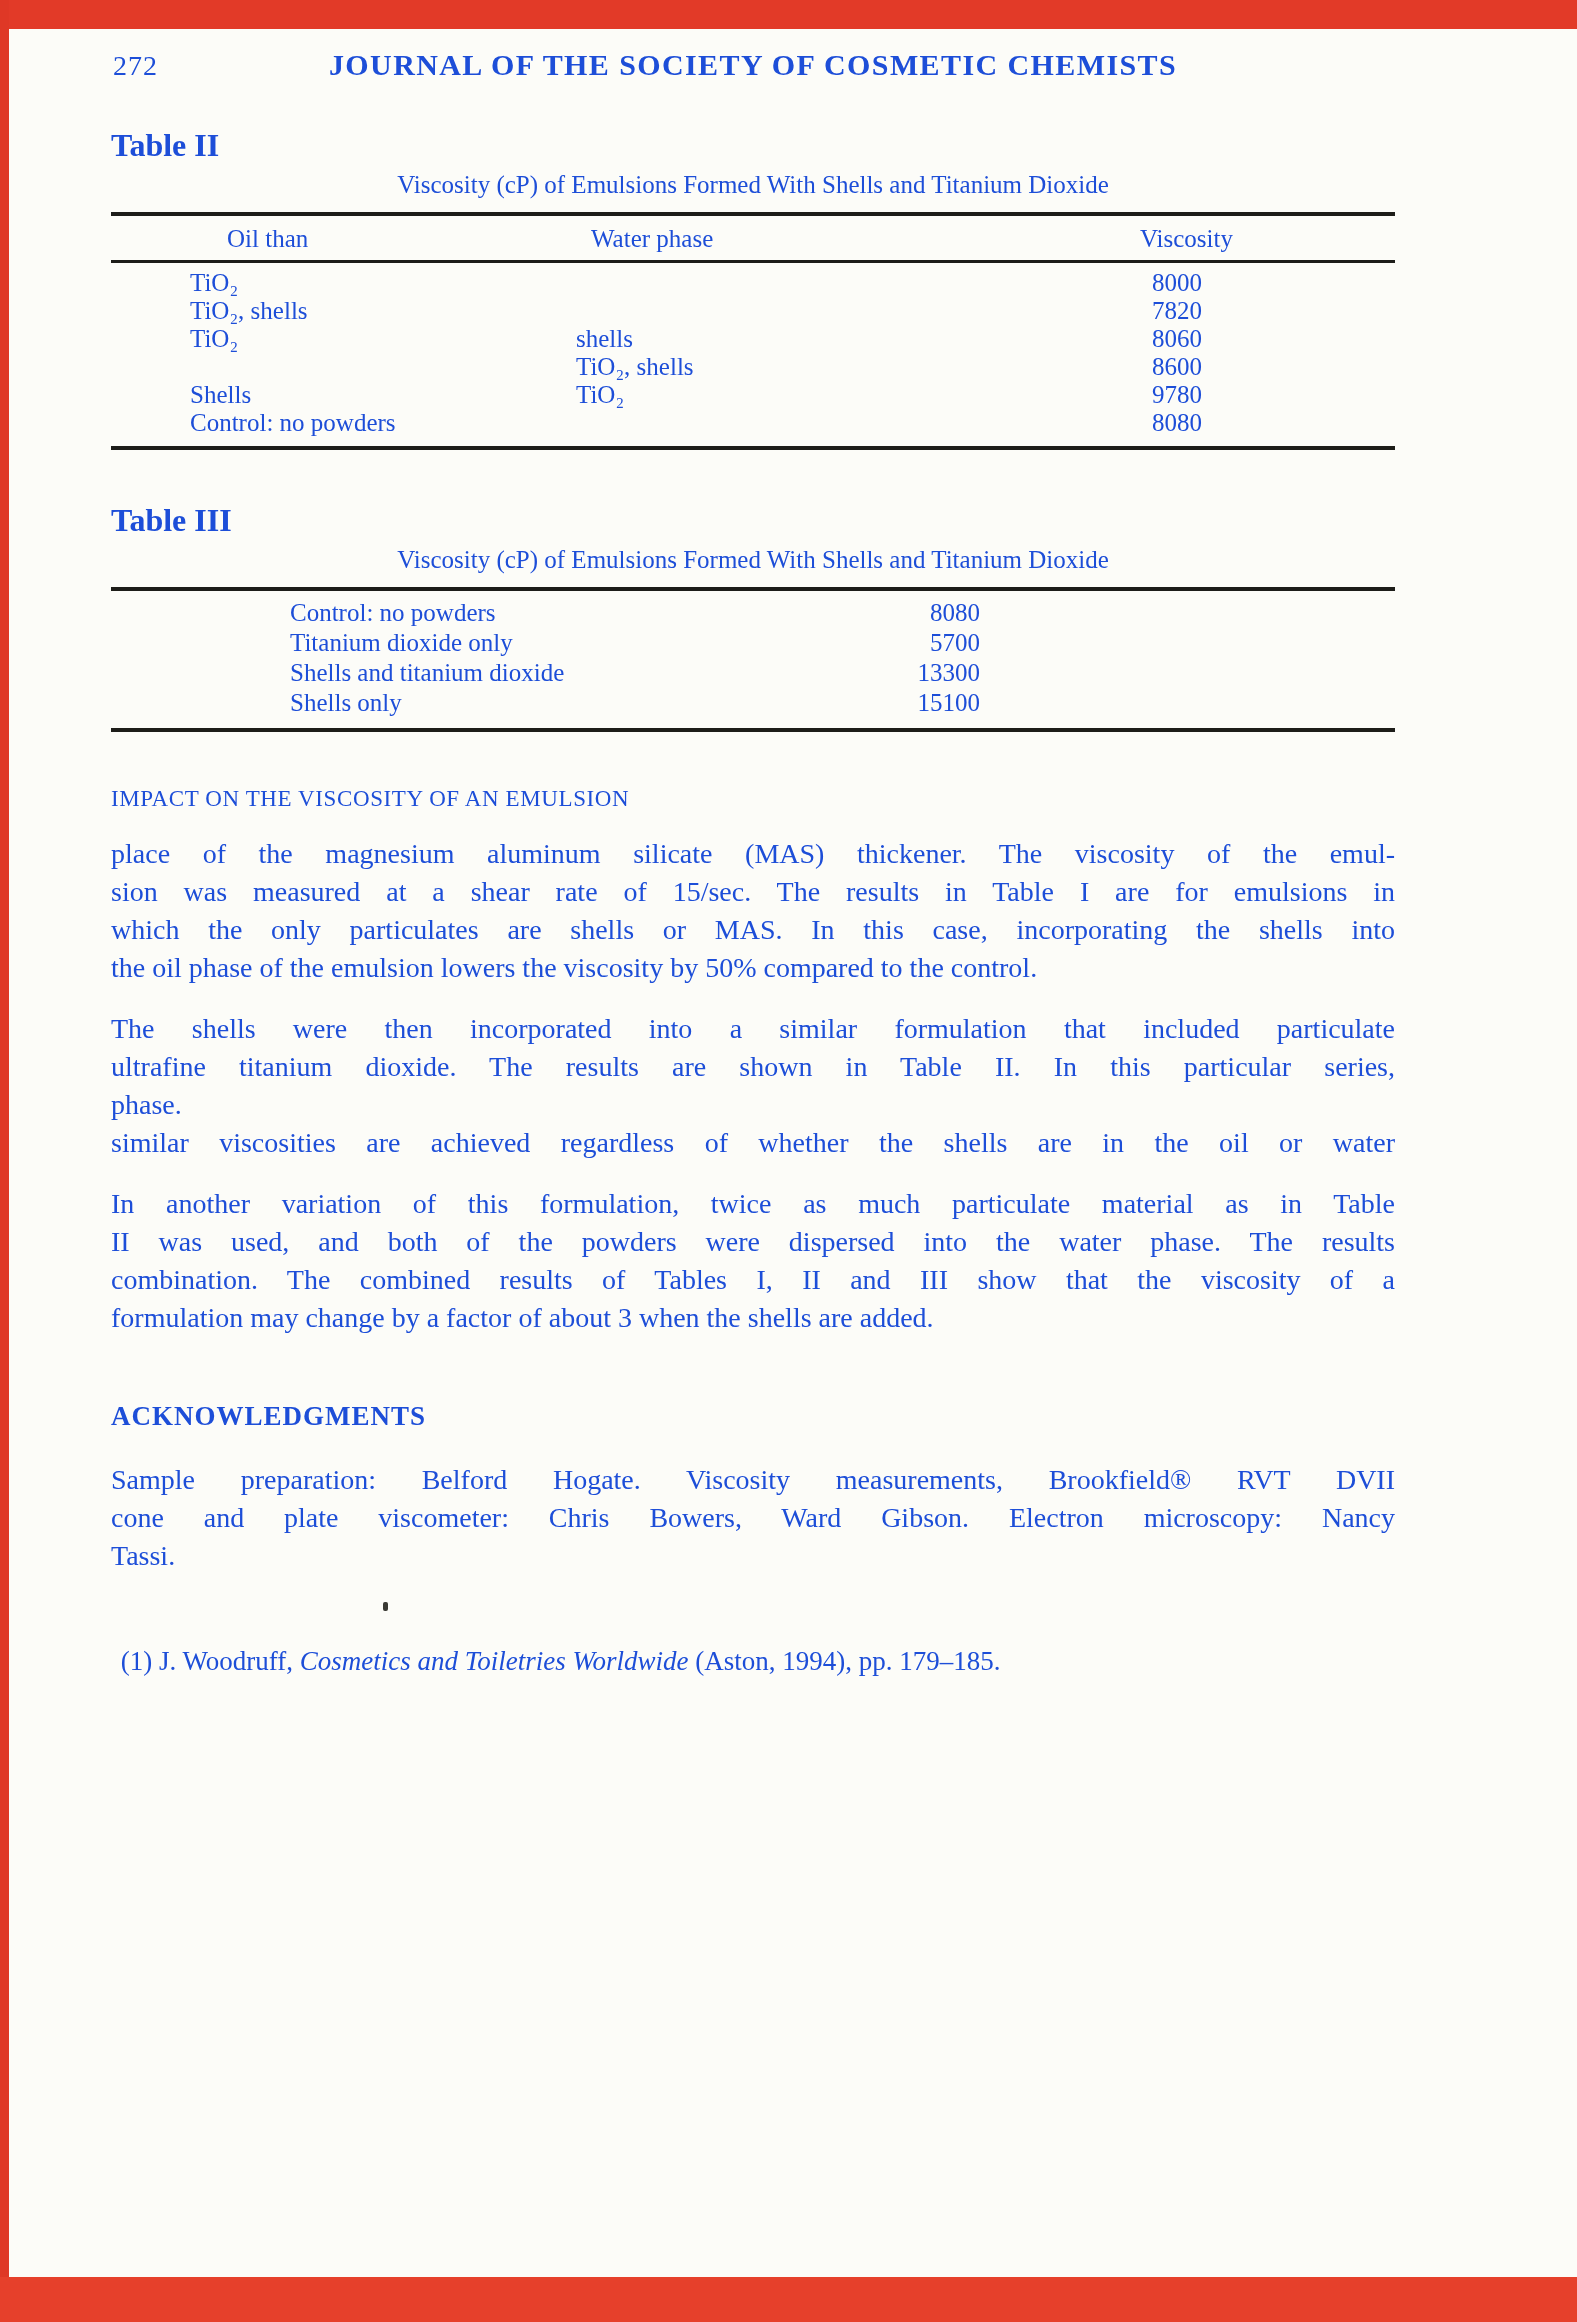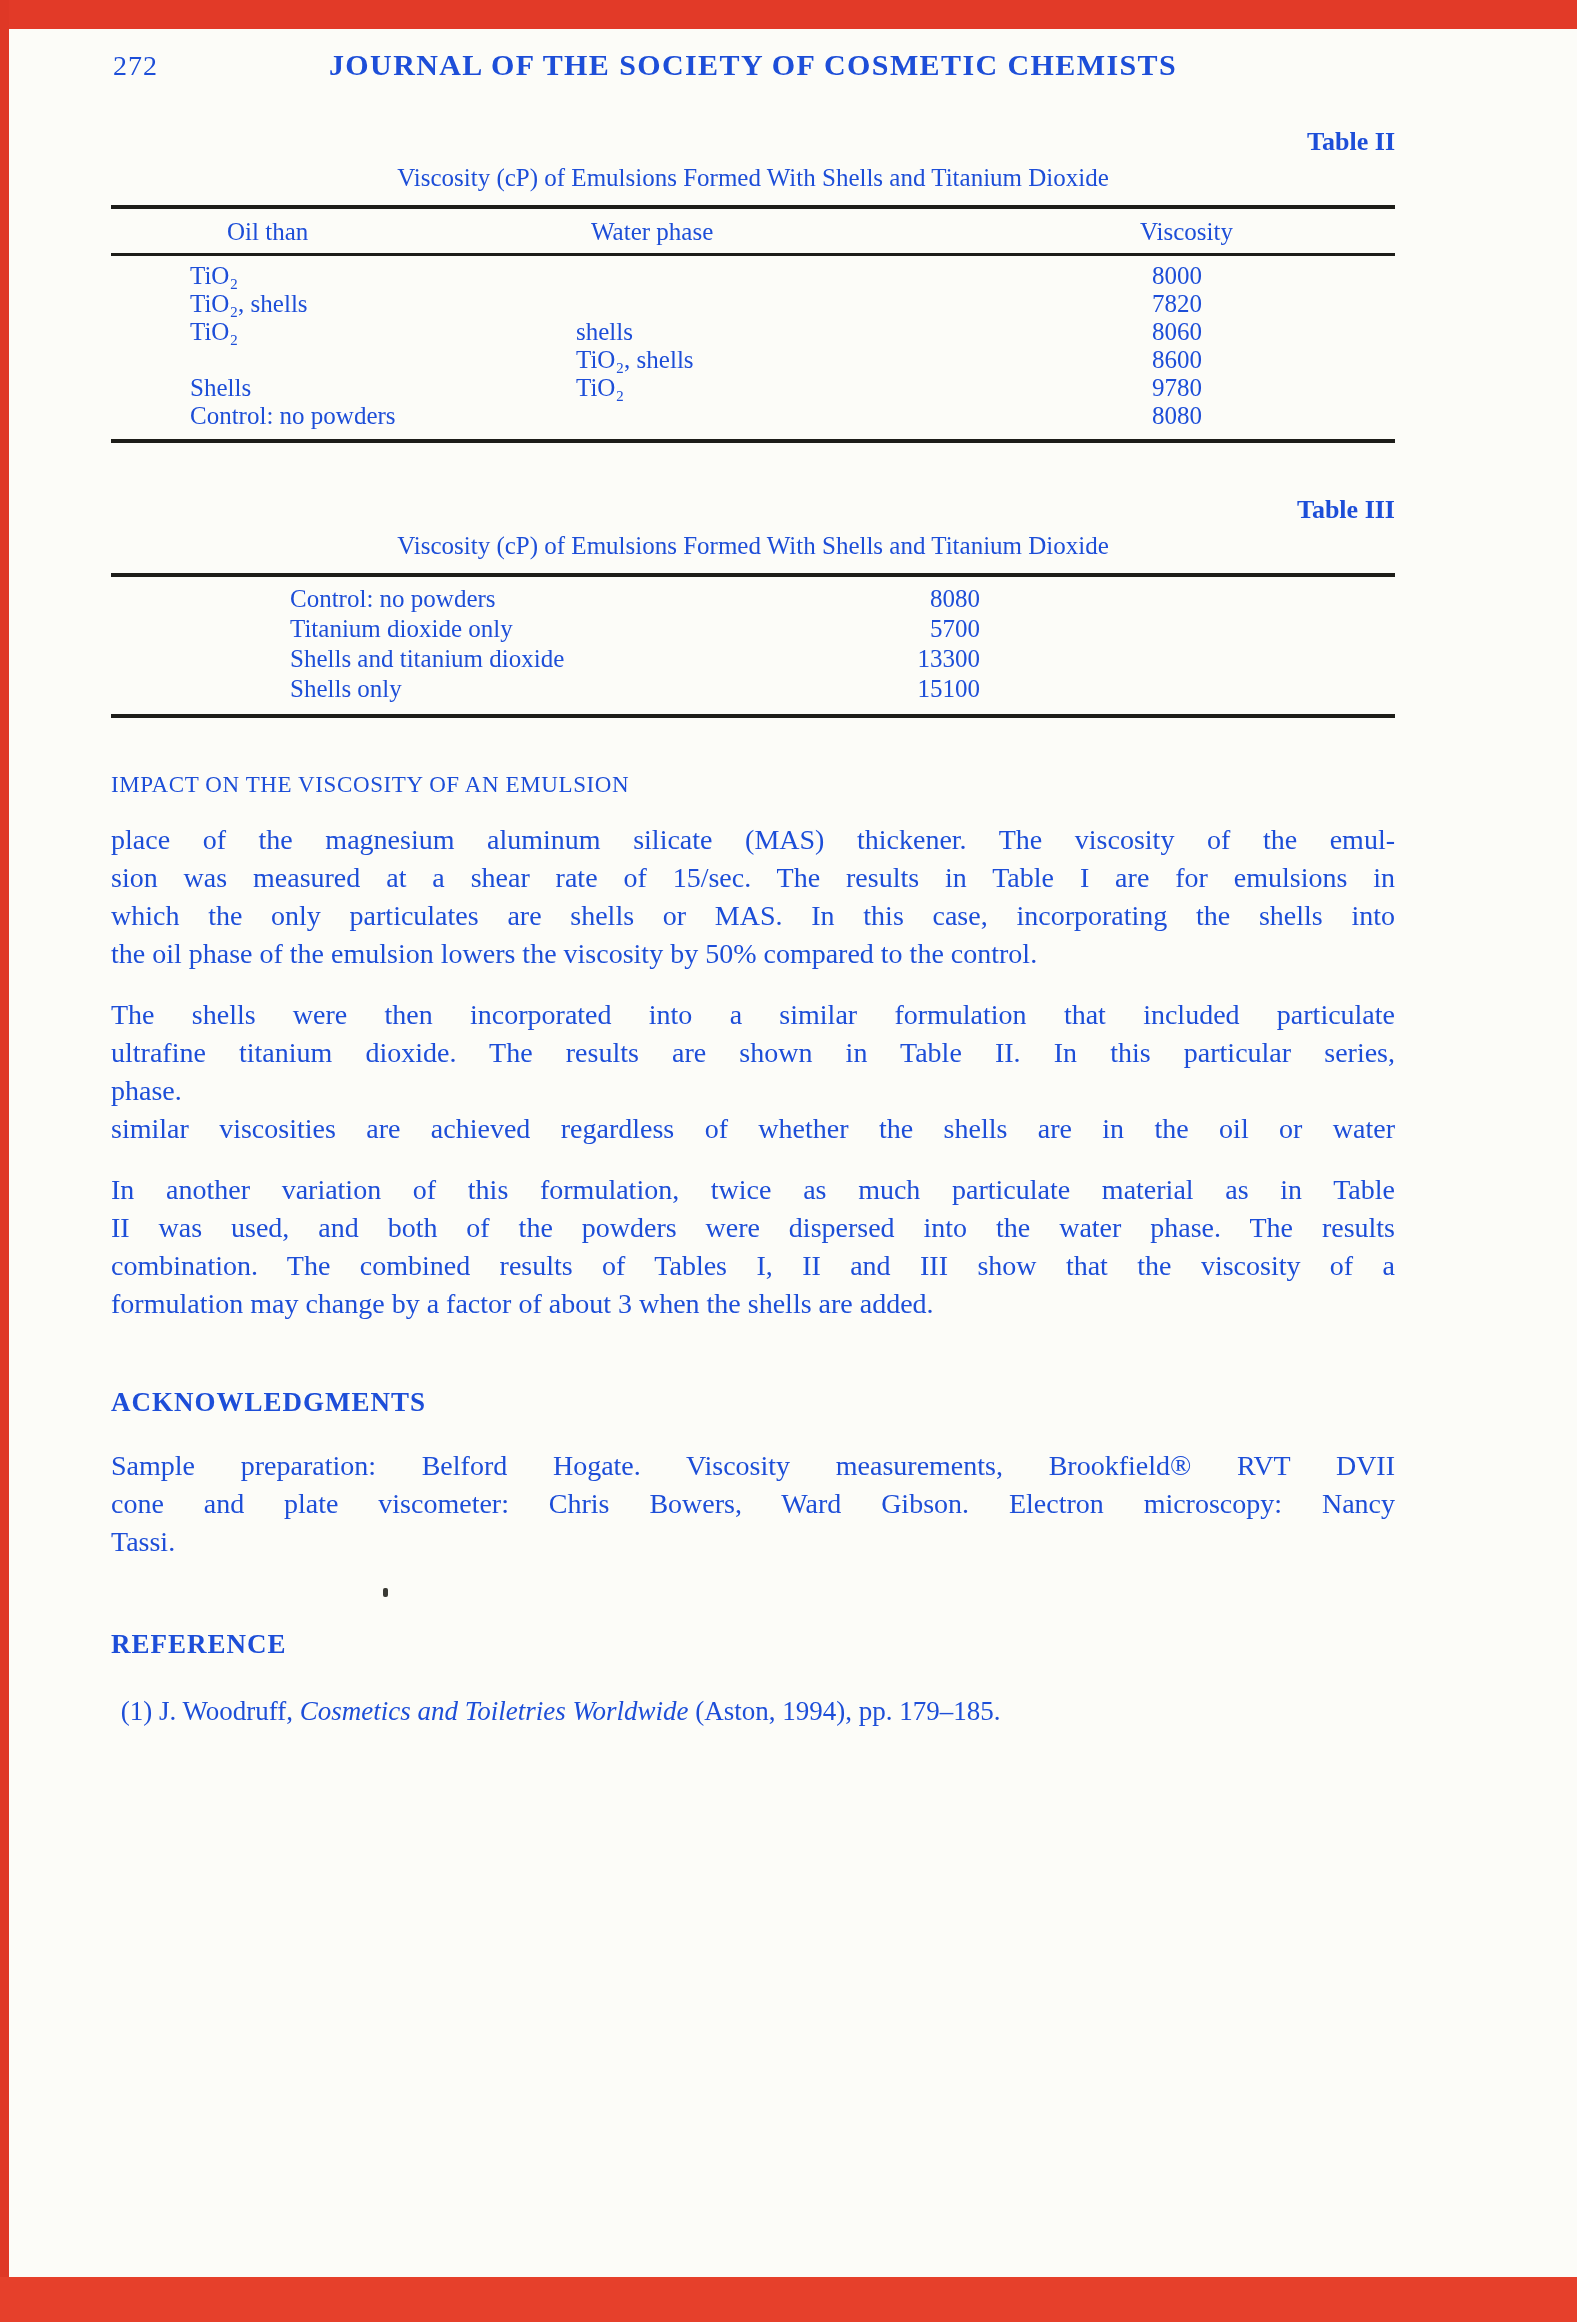--- a/index.html
+++ b/index.html
@@ -18,21 +18,21 @@
   .red-bar-top   { position: absolute; top: 0; left: 0; width: 100%; height: 29px; background: #e23a28; }
   .red-strip-left{ position: absolute; top: 0; left: 0; width: 8.7px; height: 100%; background: #df3826; }
   .red-bar-bottom{ position: absolute; bottom: 0; left: 0; width: 100%; height: 45px; background: #e6402b; }
 
   .content { position: absolute; left: 111px; top: 48px; width: 1284px; }
 
   .page-head { position: relative; height: 42px; }
   .page-num { position: absolute; left: 1.9px; top: 1.9px; font-size: 28px; letter-spacing: 1px; }
   .journal-title { text-align: center; font-weight: bold; font-size: 30px; letter-spacing: 1.4px; }
 
-  .tbl-title { text-align: right; font-weight: bold; font-size: 26px; margin-bottom: 6.8px; }
+  .tbl-title { text-align: left; font-weight: bold; font-size: 32px; margin-bottom: 6.8px; }
   .tbl-sub   { text-align: center; font-size: 25px; margin-bottom: 13.5px; }
 
   .rule4 { height: 3.9px; background: #1d1d19; }
   .rule3 { height: 2.9px; background: #1d1d19; }
 
   .tbl2-block { margin-top: 37px; }
   .t2 { display: grid; grid-template-columns: 436px 425px 1fr; font-size: 25px; line-height: 28px; }
   .t2-head { padding: 8.7px 0 6.8px 0; font-size: 25px; }
   .t2-head .h1 { padding-left: 116px; }
   .t2-head .h2 { padding-left: 44px; }
@@ -176,19 +176,18 @@
       <div class="ack-heading">ACKNOWLEDGMENTS</div>
       <div class="ack-para">
         <div class="jl">Sample preparation: Belford Hogate. Viscosity measurements, Brookfield® RVT DVII</div>
         <div class="jl">cone and plate viscometer: Chris Bowers, Ward Gibson. Electron microscopy: Nancy</div>
         <div class="jl jl-last">Tassi.</div>
       </div>
     </div>
 
     <div class="ref-block">
       <div class="artifact-dot"></div>
-      <div class="ref-heading">REFERENCE</div>
       <div class="ref-line"><span>(1) J. Woodruff, </span><span class="ref-italic">Cosmetics and Toiletries Worldwide</span><span> (Aston, 1994), pp. 179–185.</span></div>
     </div>
 
   </div>
 </div>
 
 
 </body></html>

